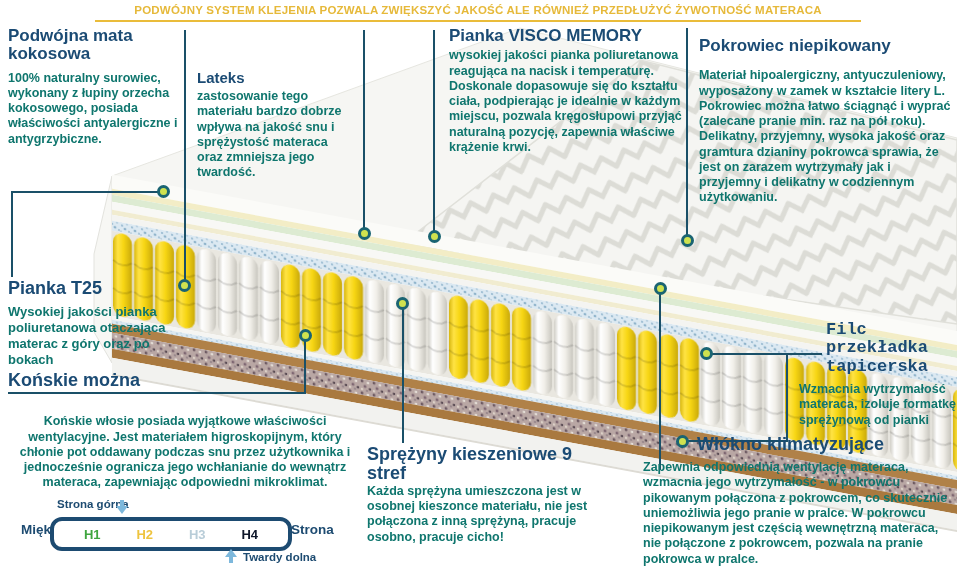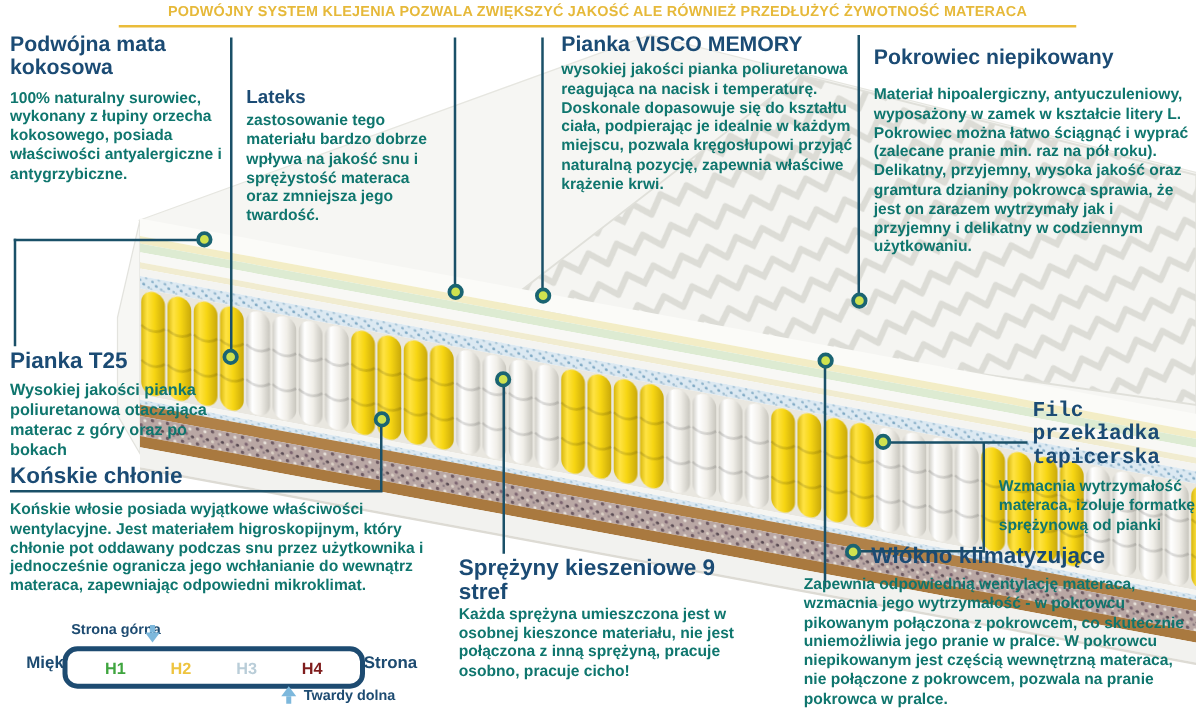--- a/index.html
+++ b/index.html
@@ -13,21 +13,21 @@
   .vline{width:2px;background:#1a5068;z-index:3;}
   .hline{height:2px;background:#1a5068;z-index:3;}
   .dot{width:7px;height:7px;border:3px solid #1a6472;border-radius:50%;background:#cfe24f;z-index:4;}
   .txt{z-index:5;}
   svg.matt{left:0;top:0;z-index:1;}
   
   .scalebox{left:50px;top:517px;width:210px;height:26px;border:4px solid #1d4b71;border-radius:12px;
             background:#fff;display:flex;align-items:center;justify-content:space-around;
             padding:0 12px;z-index:5;}
   .lvl{font-size:13px;font-weight:bold;}
-  .lvl1{color:#3fa53f;}.lvl2{color:#eec43f;}.lvl3{color:#b9cdd8;}.lvl4{color:#7f1d1d;}
+  .lvl1{color:#3fa53f;}.lvl2{color:#eec43f;}.lvl3{color:#b9cdd8;}.lvl4{color:#0f172a;}
   .sidelab{color:#1d4b71;font-weight:bold;font-size:13.5px;z-index:5;padding-left:15px;}
   .smlab{color:#1d4b71;font-weight:bold;font-size:11.5px;z-index:5;}
   .arr{z-index:5;width:14px;}
   .arr .stem{width:4px;height:6px;background:#7db8dc;margin:0 auto;}
   .arr .tri-d{width:0;height:0;border-left:6px solid transparent;border-right:6px solid transparent;
               border-top:8px solid #7db8dc;margin:0 auto;}
   .arr .tri-u{width:0;height:0;border-left:6px solid transparent;border-right:6px solid transparent;
               border-bottom:8px solid #7db8dc;margin:0 auto;}
 </style>
 </head>
@@ -171,22 +171,22 @@
   <div class="h" style="font-size:17px;">Pokrowiec niepikowany</div>
   <div class="b" style="margin-top:13px;">Materiał hipoalergiczny, antyuczuleniowy, wyposażony w zamek w kształcie litery L. Pokrowiec można łatwo ściągnąć i wyprać (zalecane pranie min. raz na pół roku). Delikatny, przyjemny, wysoka jakość oraz gramtura dzianiny pokrowca sprawia, że jest on zarazem wytrzymały jak i przyjemny i delikatny w codziennym użytkowaniu.</div>
 </div>
 
 <div class="abs txt" style="left:8px;top:279px;width:172px;">
   <div class="h" style="font-size:18px;">Pianka T25</div>
   <div class="b" style="margin-top:6px;font-size:13px;">Wysokiej jakości pianka poliuretanowa otaczająca materac z góry oraz po bokach</div>
 </div>
 
 <div class="abs txt" style="left:8px;top:371px;width:354px;">
-  <div class="h" style="font-size:18px;">Końskie chłonie</div>
-  <div class="b" style="margin-top:10px;">Końskie włosie posiada wyjątkowe właściwości wentylacyjne. Jest materiałem higroskopijnym, który chłonie pot oddawany podczas snu przez użytkownika i jednocześnie ogranicza jego wchłanianie do wewnątrz materaca, zapewniając odpowiedni mikroklimat.</div>
+  <div class="h" style="font-size:18px;">Końskie można</div>
+  <div class="b" style="margin-top:24px;text-align:center;">Końskie włosie posiada wyjątkowe właściwości wentylacyjne. Jest materiałem higroskopijnym, który chłonie pot oddawany podczas snu przez użytkownika i jednocześnie ogranicza jego wchłanianie do wewnątrz materaca, zapewniając odpowiedni mikroklimat.</div>
 </div>
 
 <div class="abs txt" style="left:367px;top:445px;width:242px;">
   <div class="h" style="font-size:18px;">Sprężyny kieszeniowe 9 stref</div>
   <div class="b">Każda sprężyna umieszczona jest w osobnej kieszonce materiału, nie jest połączona z inną sprężyną, pracuje osobno, pracuje cicho!</div>
 </div>
 
 <div class="abs txt" style="left:826px;top:321px;width:130px;font-family:Liberation Mono, monospace;">
   <div class="h" style="font-size:17px;">Filc przekładka tapicerska</div>
 </div>

